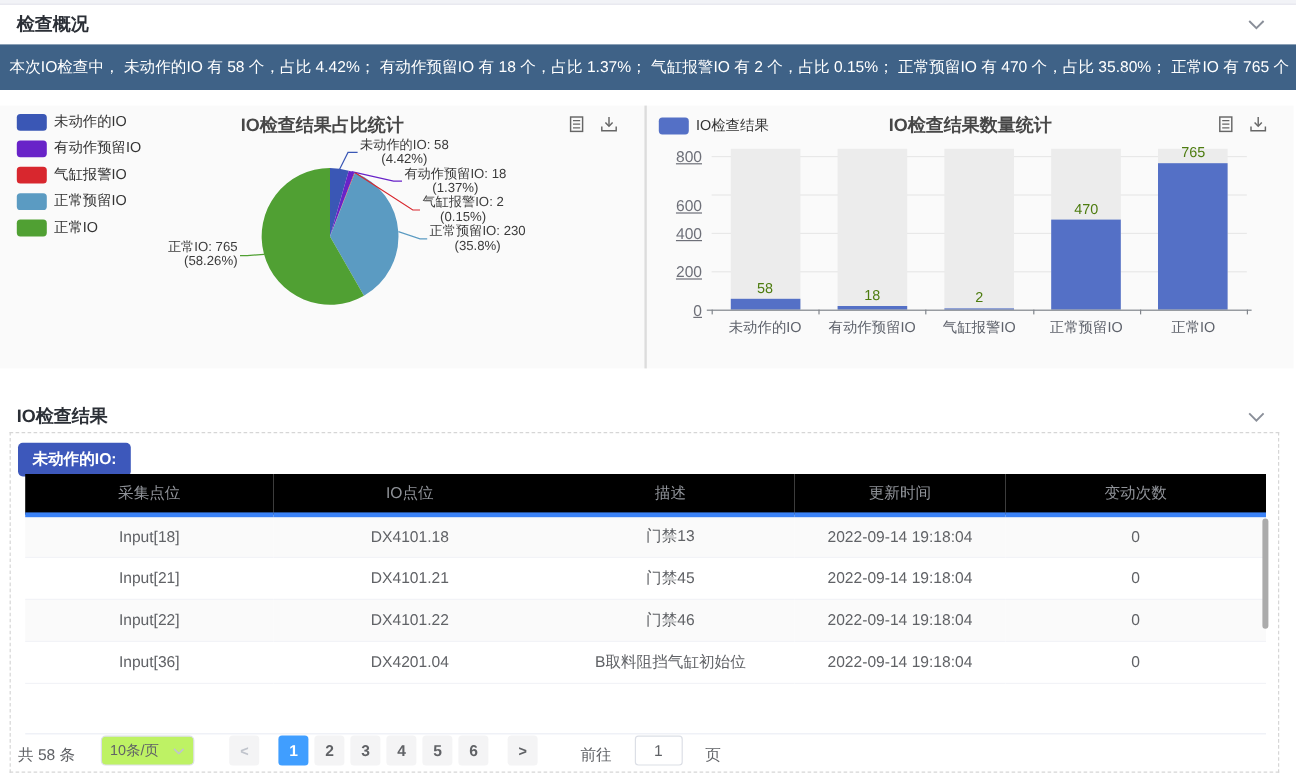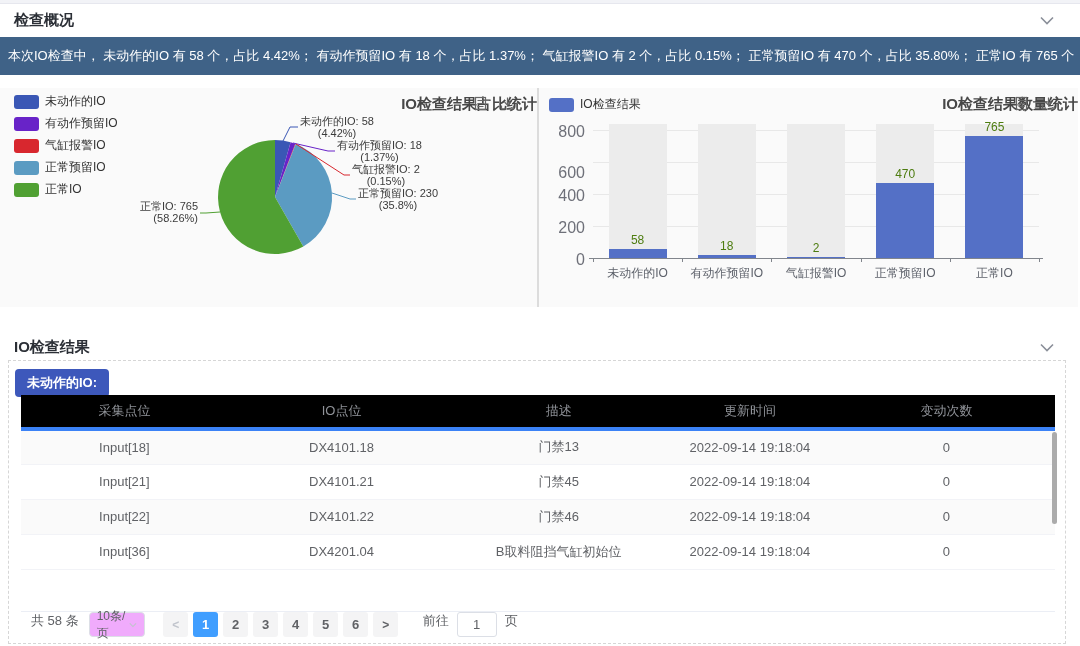--- a/index.html
+++ b/index.html
@@ -18,40 +18,40 @@
   .chev.c2 { top:343px; }
 
   .banner { position:absolute; top:37px; left:0; width:1080px; height:38px;
     color:#fff; font-size:13px; display:flex; align-items:center;
     padding:0 8px; white-space:nowrap; overflow:hidden; }
 
   .charts { position:absolute; top:88px; left:0; width:1080px; height:219px; display:flex; }
   .chart-card { position:relative; background:#fafafa; height:219px; }
   .pie-card { width:537px; }
   .bar-card { width:541px; border-left:2px solid #dcdcdc; }
-  .card-title { position:absolute; top:7px; left:0; width:100%; text-align:right;
+  .card-title { position:absolute; top:7px; left:0; width:100%; text-align:center;
     font-size:15px; font-weight:bold; color:#474747; }
   .toolbox { position:absolute; top:8px; right:22px; display:flex; gap:12px; z-index:3; }
   .toolbox svg { cursor:pointer; }
 
   .pie-legend { position:absolute; left:14px; top:6px; list-style:none; z-index:2; }
   .pie-legend li { display:flex; align-items:center; height:15px; margin-bottom:7px; cursor:pointer; }
   .pie-legend .sw { width:25px; height:14px; border-radius:3px; margin-right:6px; }
   .pie-legend .lb { font-size:12px; color:#333; }
 
   .pie-svg { position:absolute; left:0; top:0; }
   .pie-lbl { position:absolute; font-size:11px; line-height:12px; color:#3b3b3b; white-space:nowrap; }
 
   .bar-legend { position:absolute; left:10px; top:8px; display:flex; align-items:center; cursor:pointer; z-index:2; }
   .bar-legend .sw { width:25px; height:14px; border-radius:3px; margin-right:6px; }
   .bar-legend .lb { font-size:12px; color:#333; }
 
   .bar-plot { position:absolute; inset:0; }
   .grid-line { position:absolute; height:1px; background:#e8e8e8; }
-  .y-tick { position:absolute; width:30px; text-align:right; font-size:16px; color:#6e7079; }
+  .y-tick { position:absolute; width:30px; text-align:right; font-size:13px; color:#6e7079;text-decoration:underline; }
   .bar-band { position:absolute; background:#ececec; }
   .bar-rect { position:absolute; }
   .bar-val { position:absolute; width:60px; text-align:center; font-size:12px; color:#4d7c0f; }
   .x-axis { position:absolute; height:1px; background:#81858c; }
   .x-tick { position:absolute; width:1px; height:4px; background:#81858c; }
   .x-lbl { position:absolute; width:90px; text-align:center; font-size:12px; color:#5e626b; }
 
   .panel { position:absolute; left:8px; top:360px; width:1058px; height:284px;
     border:1px dashed #d6d6d6; }
   .badge { position:absolute; left:6px; top:8px; color:#fff; font-size:13px; font-weight:bold;
@@ -62,26 +62,26 @@
   .tbl th { height:34px; font-weight:normal; color:#909399; text-align:center;
     border-bottom:4px solid #3b82f6; background:#000000; }
   .tbl td { height:35px; color:#606266; text-align:center; border-bottom:1px solid #f2f3f7; }
   .tbl tr.hl td { background:#eef2f9; }
   .tbl tr.stripe td { background:#fafafa; }
   .bottom-line { position:absolute; left:12px; top:250px; width:1034px; height:1px; background:#ebeef5; }
 
   .scroll-thumb { position:absolute; left:1052px; top:432px; width:5px; height:92px;
     background:#ababab; border-radius:3px; cursor:grab; }
 
-  .pagination { position:absolute; left:22px; bottom:5px; height:26px; display:flex;
-    align-items:flex-start; font-size:13px; color:#606266; }
+  .pagination { position:absolute; left:6px; bottom:5px; height:26px; display:flex;
+    align-items:flex-end; font-size:13px; color:#606266;gap:11px; }
   .pg-total { margin-right:10px; }
-  .pg-size { width:56px; height:25px; border:1px solid #dcdfe6; border-radius:4px;
+  .pg-size { width:78px; height:25px; border:1px solid #dcdfe6; border-radius:4px;
     display:flex; align-items:center; justify-content:space-between; padding:0 7px;
-    font-size:12px; color:#606266; cursor:pointer; margin-right:16px; background:#f0abfc; }
+    font-size:12px; color:#606266; cursor:pointer; margin-right:16px; background:#bef264; }
   .pg-btn { min-width:25px; height:25px; border:none; border-radius:3px; background:#f4f4f5;
     color:#606266; font-size:13px; font-weight:bold; margin:0 2.5px; cursor:pointer;
     font-family:inherit; }
   .pg-btn.active { background:#409eff; color:#fff; }
   .pg-btn.nav { font-size:12px; }
   .pg-btn.disabled { color:#c0c4cc; cursor:not-allowed; }
   .pg-goto { margin-left:22px; }
   .pg-input { width:40px; height:25px; border:1px solid #dcdfe6; border-radius:3px;
     text-align:center; font-size:13px; color:#606266; margin:0 8px; font-family:inherit; }
 </style>

